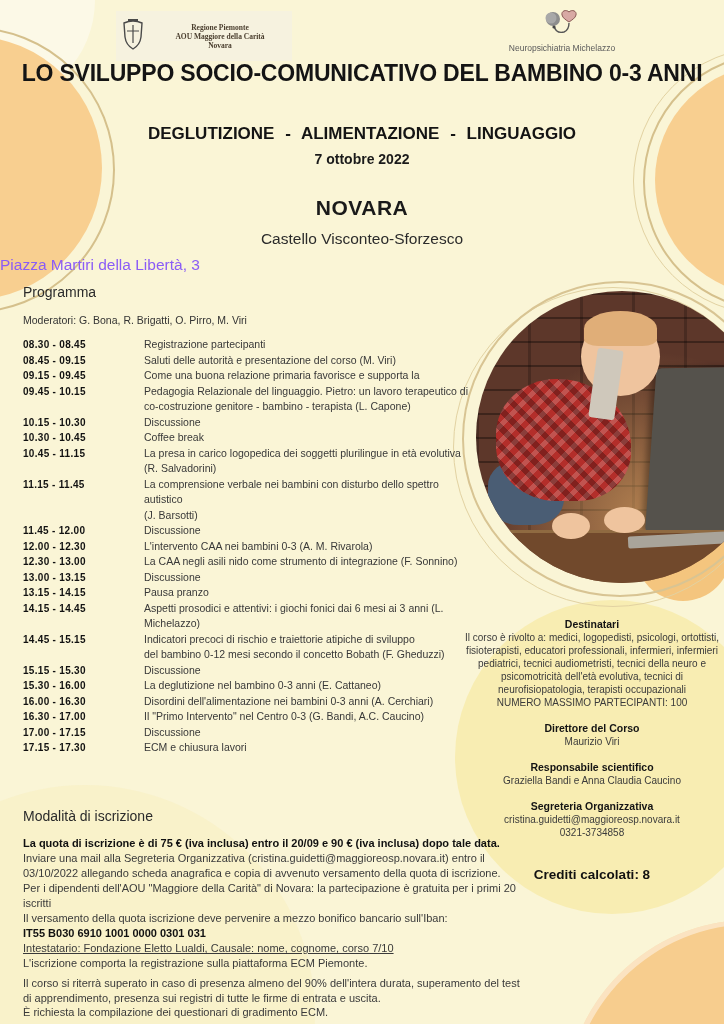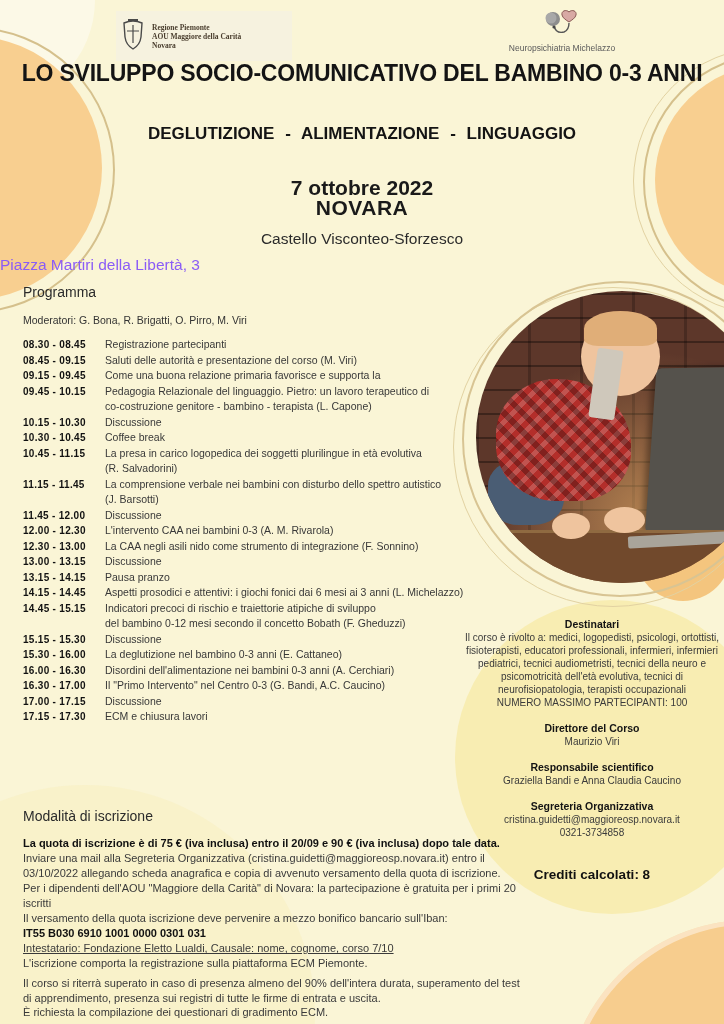--- a/index.html
+++ b/index.html
@@ -38,36 +38,36 @@
                    #b32e2a;}
   .photo .baby-jeans{position:absolute;left:4%;top:58%;width:26%;height:22%;border-radius:40%;background:#4a5d74;}
   .photo .baby-head{position:absolute;left:36%;top:9%;width:27%;height:27%;border-radius:50%;background:#efc49e;}
   .photo .baby-hair{position:absolute;left:37%;top:7%;width:25%;height:12%;border-radius:50% 50% 20% 20%;background:#e0ae78;}
   .photo .phone{position:absolute;left:40%;top:20%;width:9%;height:24%;background:#cfc8bb;border-radius:3px;transform:rotate(8deg);}
   .photo .foot1{position:absolute;left:26%;top:76%;width:13%;height:9%;border-radius:50%;background:#efc49e;}
   .photo .foot2{position:absolute;left:44%;top:74%;width:14%;height:9%;border-radius:50%;background:#efc49e;}
   
   .logo-left{left:116px;top:11px;width:176px;height:50px;background:#F6F2DF;display:flex;align-items:center;gap:6px;padding:2px 4px;box-sizing:border-box;}
   .logo-left .crest{flex:none;}
-  .logo-left .lines{font-family:"Liberation Serif",serif;font-weight:bold;font-size:7.5px;line-height:9px;color:#4a3e2e;flex:1;}
+  .logo-left .lines{font-family:"Liberation Serif",serif;font-weight:bold;font-size:7.5px;line-height:9px;color:#4a3e2e;text-align:center;flex:1;}
   .logo-right{left:492px;top:8px;width:140px;text-align:center;}
   .logo-right .nlabel{font-size:8.5px;color:#5a5a5a;margin-top:1px;}
   
   .t-main{left:0;top:60px;width:100%;text-align:center;font-size:23px;font-weight:bold;color:#141414;letter-spacing:-.2px;}
   .t-sub1{left:0;top:99px;width:100%;text-align:center;font-size:17px;font-weight:bold;color:#141414;}
   .t-sub2{left:0;top:124px;width:100%;text-align:center;font-size:17px;font-weight:bold;color:#141414;word-spacing:6px;}
-  .t-date{left:0;top:176px;width:100%;text-align:center;font-size:21px;font-weight:bold;color:#1a1a1a;}
+  .t-date{left:0;top:151px;width:100%;text-align:center;font-size:14px;font-weight:bold;color:#1a1a1a;}
   .t-city{left:0;top:196px;width:100%;text-align:center;font-size:21px;font-weight:bold;color:#1a1a1a;letter-spacing:.5px;}
   .t-venue1{left:0;top:230px;width:100%;text-align:center;font-size:15.5px;color:#2b2b2b;}
   .t-venue2{left:0;top:256px;width:100%;text-align:left;font-size:15.5px;color:#8b5cf6;}
   
   .prog-heading{left:23px;top:284px;font-size:14px;color:#2b2b2b;}
   .prog-mods{left:23px;top:314px;font-size:10.5px;color:#333;}
   .prog-list{left:23px;top:337px;width:450px;}
-  .prog-row{display:flex;}
+  .prog-row{display:flex;gap:39px;}
   .prog-time{flex:none;width:82px;font-size:10px;font-weight:bold;color:#111;letter-spacing:.3px;line-height:15.5px;}
   .prog-desc{font-size:10.5px;color:#383838;}
   .prog-line{display:block;line-height:15.5px;}
   
   .info-col{left:458px;top:618px;width:268px;text-align:center;z-index:3;}
   .info-h{font-size:10.5px;font-weight:bold;color:#141414;line-height:13px;}
   .info-b{font-size:10px;color:#3b3b3b;line-height:13px;}
   .info-gap{height:13px;}
   .credits{margin-top:28px;font-size:13.5px;font-weight:bold;color:#111;}
   

